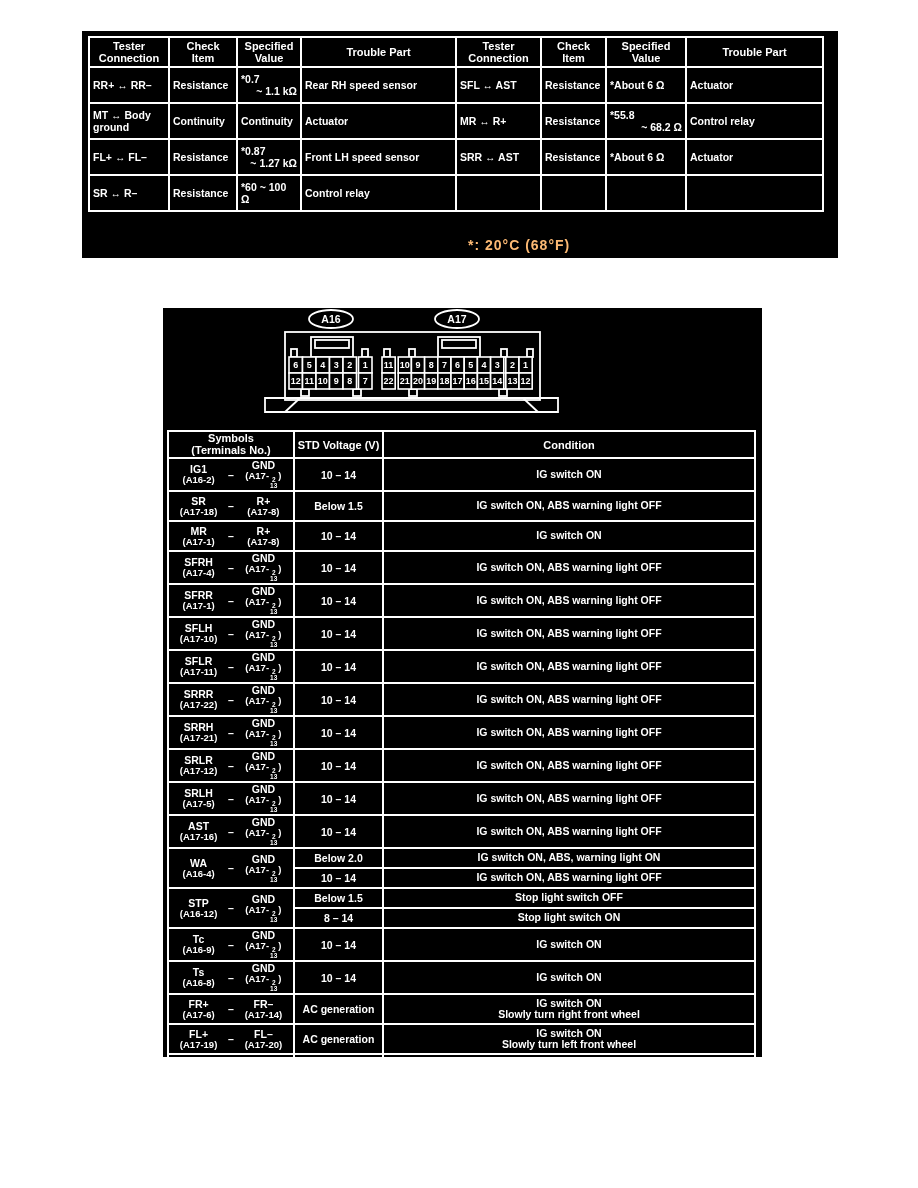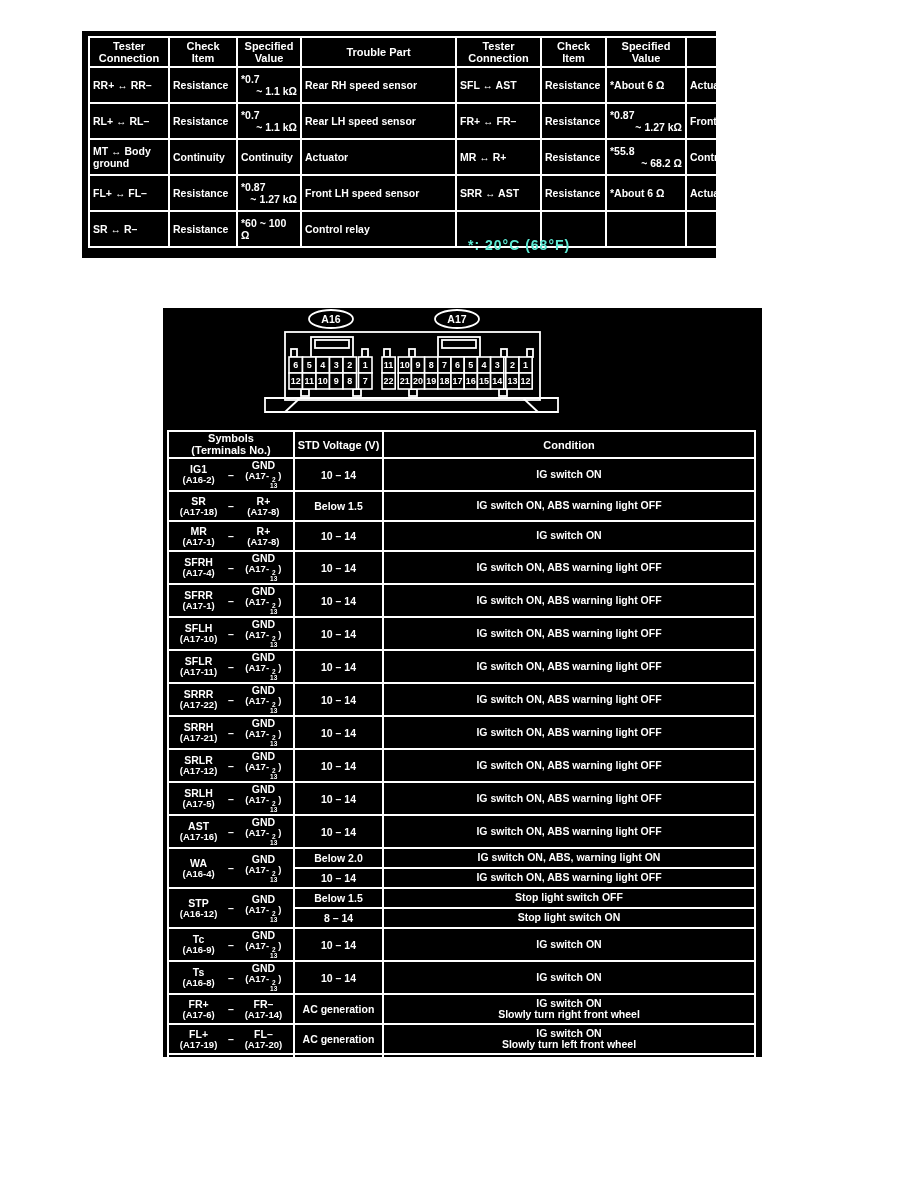--- a/index.html
+++ b/index.html
@@ -1,34 +1,34 @@
 <!DOCTYPE html>
 <html><head>
 <meta charset="utf-8">
 <style>
   html,body{margin:0;padding:0;}
   body{
     width:918px;height:1188px;background:#ffffff;position:relative;
     font-family:"Liberation Sans",sans-serif;
   }
   .panel{position:absolute;background:#000;color:#fff;}
-  .panel-top{left:82px;top:31px;width:634px;height:227px;}
+  .panel-top{left:82px;top:31px;width:756px;height:227px;}
   .panel-bottom{left:163px;top:308px;width:599px;height:749px;}
 
   table{border-collapse:collapse;table-layout:fixed;}
   th,td{border:2px solid #fff;color:#fff;overflow:hidden;}
 
   
   .rtab{position:absolute;left:6px;top:5px;width:734px;}
   .rtab th{font-size:11px;font-weight:bold;text-align:center;padding:1px 2px;}
   .rtab thead tr{height:30px;}
   .rtab tbody td{height:28px;font-size:10.5px;font-weight:bold;padding:3px 3px;vertical-align:middle;}
   .rtab .ln{line-height:12px;}
   .rtab td.val .ln1{text-align:right;}
-  .note{position:absolute;left:386px;top:206px;font-size:14px;font-weight:bold;letter-spacing:1px;color:#5eead4;}
+  .note{position:absolute;left:386px;top:206px;font-size:14px;font-weight:bold;letter-spacing:1px;color:#fdba74;}
 
   
   .conn-svg{position:absolute;left:0;top:0;}
   .oline{fill:none;stroke:#fff;stroke-width:1.8;}
   .pinbox{fill:#000;stroke:#fff;stroke-width:1.6;}
   .pintxt{fill:#fff;font-size:9px;font-weight:bold;text-anchor:middle;font-family:"Liberation Sans",sans-serif;}
   .olabel{fill:#fff;font-size:10.5px;font-weight:bold;text-anchor:middle;font-family:"Liberation Sans",sans-serif;}
 
   
   .vtab{position:absolute;left:4px;top:122px;width:587px;}
@@ -109,36 +109,20 @@
             </td>
             <td class="prt">Rear RH speed sensor</td>
             <td class="conn">SFL ↔ AST</td>
             <td class="chk">Resistance</td>
             <td class="val">
               <div class="ln ln0">*About 6 Ω</div>
             </td>
             <td class="prt">Actuator</td>
           </tr>
           <tr>
-            <td class="conn">RL+ ↔ RL–</td>
-            <td class="chk">Resistance</td>
-            <td class="val">
-              <div class="ln ln0">*0.7</div>
-              <div class="ln ln1">~ 1.1 kΩ</div>
-            </td>
-            <td class="prt">Rear LH speed sensor</td>
-            <td class="conn">FR+ ↔ FR–</td>
-            <td class="chk">Resistance</td>
-            <td class="val">
-              <div class="ln ln0">*0.87</div>
-              <div class="ln ln1">~ 1.27 kΩ</div>
-            </td>
-            <td class="prt">Front RH speed sensor</td>
-          </tr>
-          <tr>
             <td class="conn">MT ↔ Body ground</td>
             <td class="chk">Continuity</td>
             <td class="val">
               <div class="ln ln0">Continuity</div>
             </td>
             <td class="prt">Actuator</td>
             <td class="conn">MR ↔ R+</td>
             <td class="chk">Resistance</td>
             <td class="val">
               <div class="ln ln0">*55.8</div>

